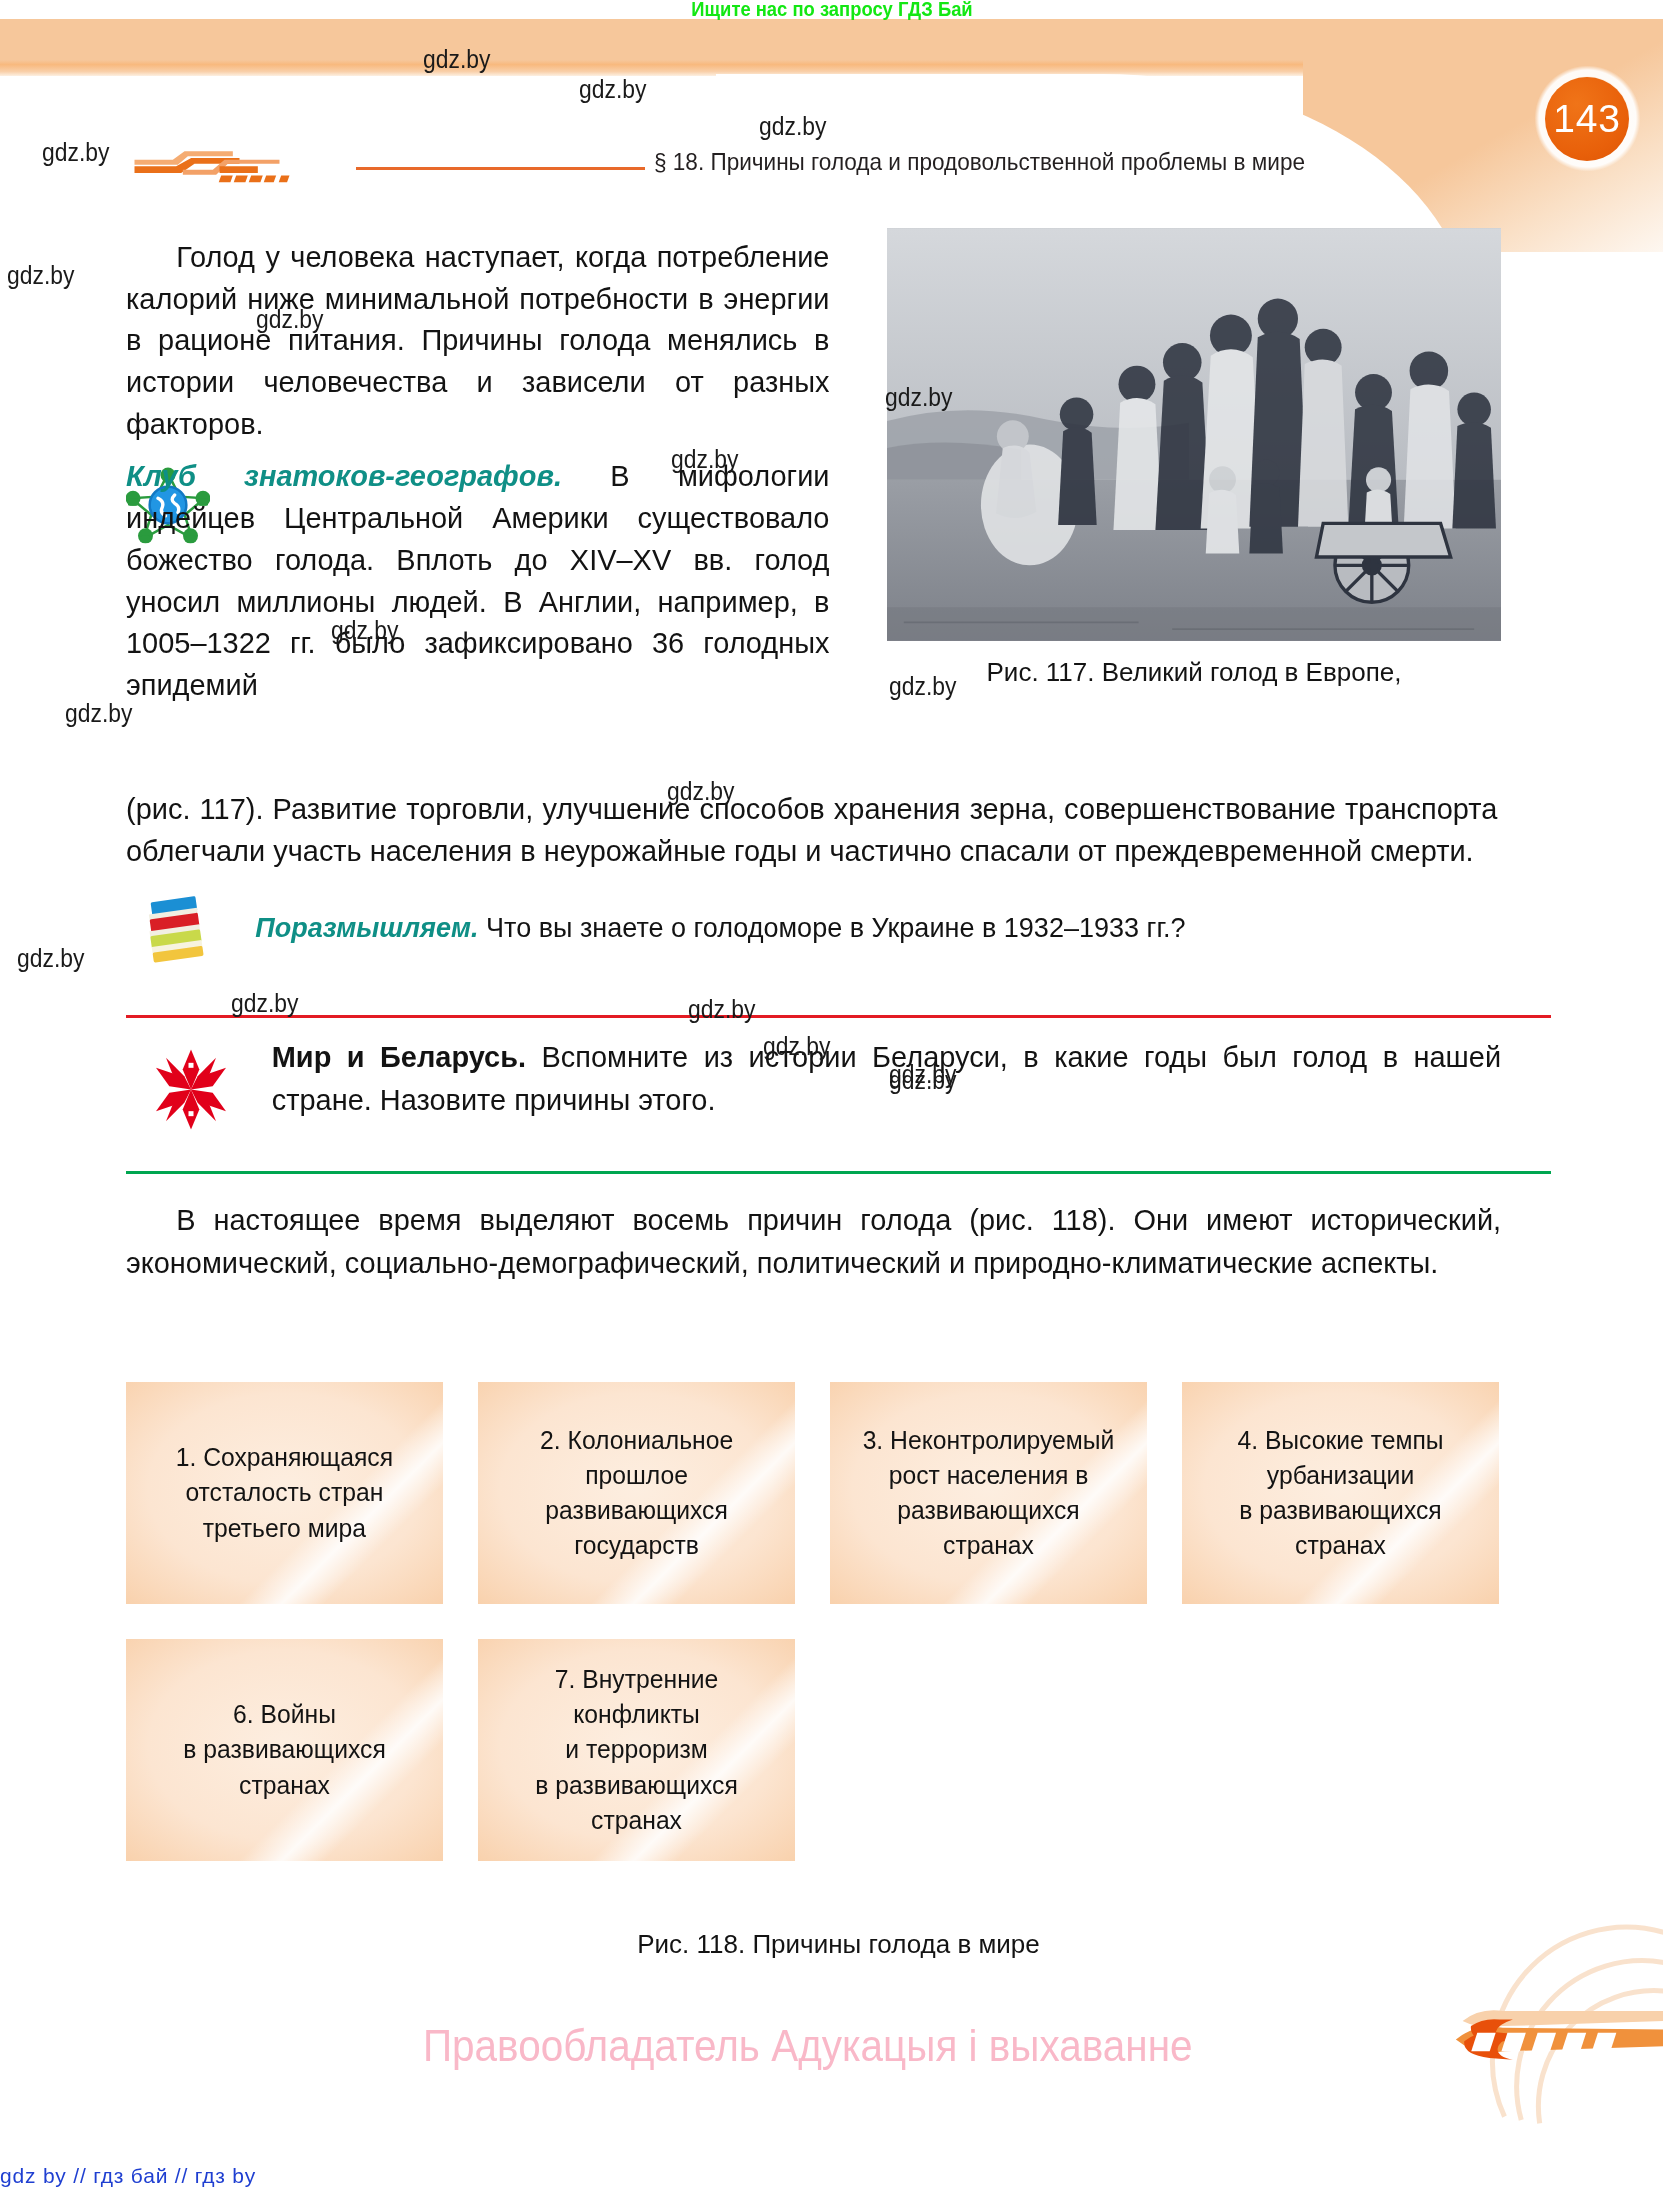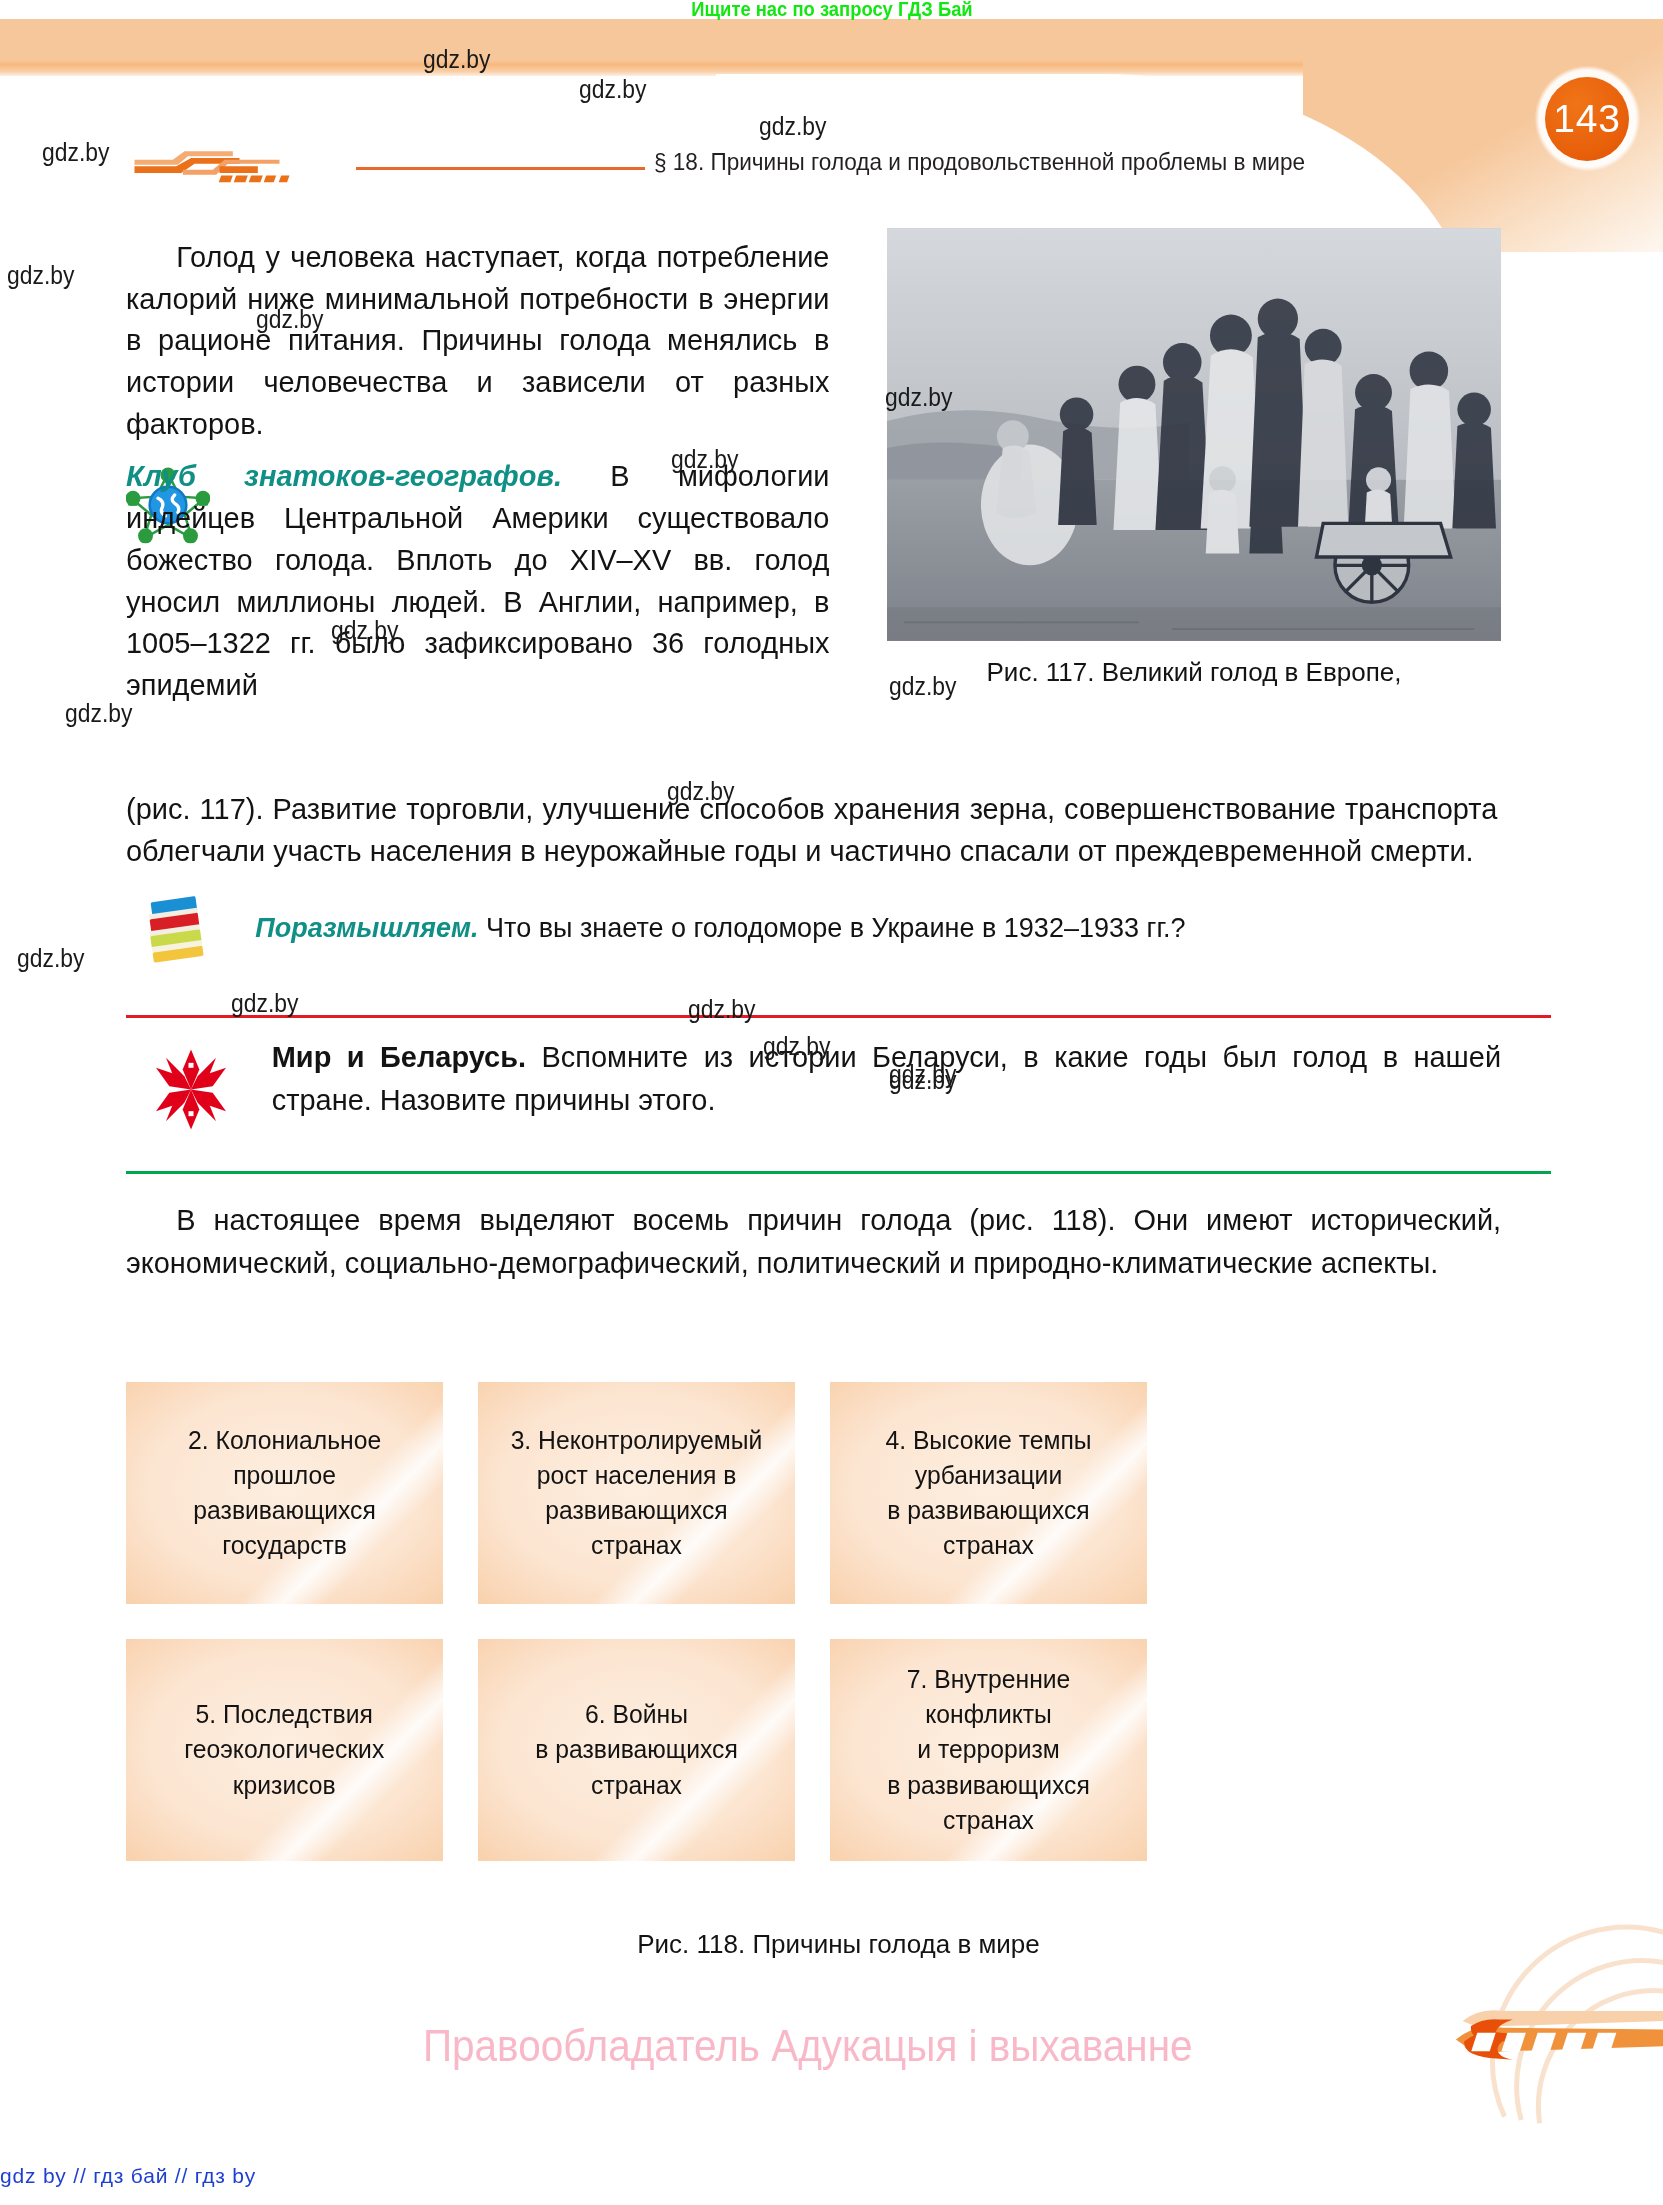--- a/index.html
+++ b/index.html
@@ -397,33 +397,33 @@
     </g>
   </svg>
 </div>
 <div class="fig117-cap">
   <div>Рис. 117. Великий голод в Европе,</div>
 </div>
 
 <div class="boxgrid">
   <div class="boxrow">
     <div class="cbox">
+        <span>1. Сохраняющаяся<br>отсталость стран<br>третьего мира</span>
+      </div>
+    <div class="cbox">
         <span>2. Колониальное<br>прошлое<br>развивающихся<br>государств</span>
       </div>
     <div class="cbox">
         <span>3. Неконтролируемый<br>рост населения в<br>развивающихся<br>странах</span>
       </div>
     <div class="cbox">
         <span>4. Высокие темпы<br>урбанизации<br>в развивающихся<br>странах</span>
       </div>
   </div>
   <div class="boxrow">
-    <div class="cbox">
-        <span>5. Последствия<br>геоэкологических<br>кризисов</span>
-      </div>
     <div class="cbox">
         <span>6. Войны<br>в развивающихся<br>странах</span>
       </div>
     <div class="cbox">
         <span>7. Внутренние<br>конфликты<br>и терроризм<br>в развивающихся<br>странах</span>
       </div>
   </div>
 </div>
 
 <div class="fig118-cap">Рис. 118. Причины голода в мире</div>

